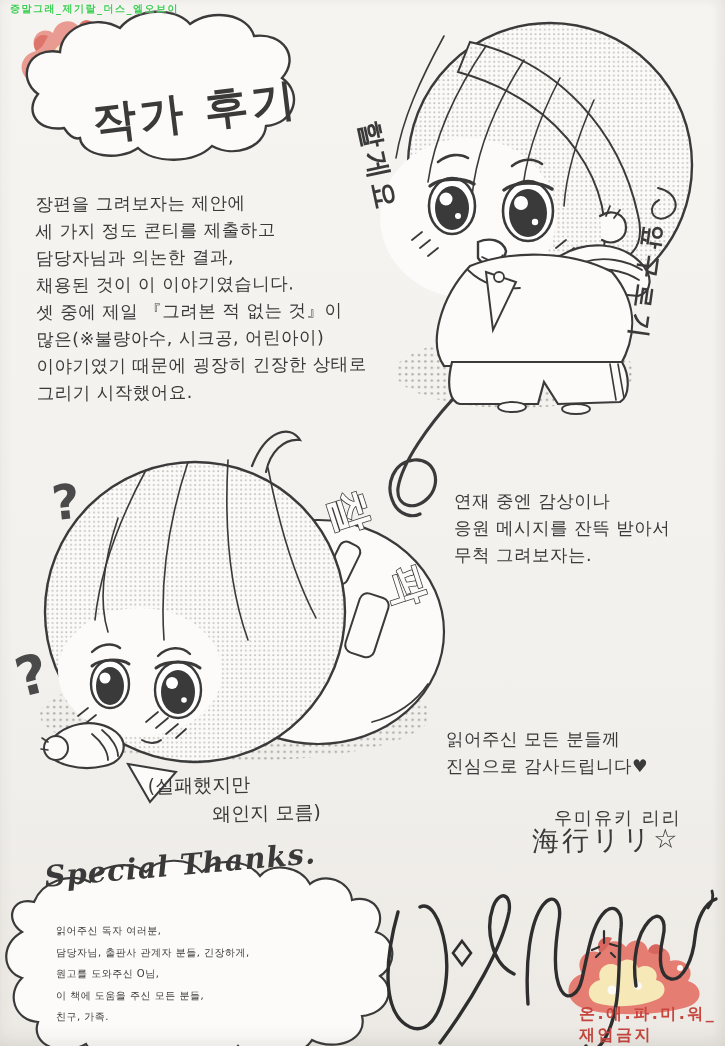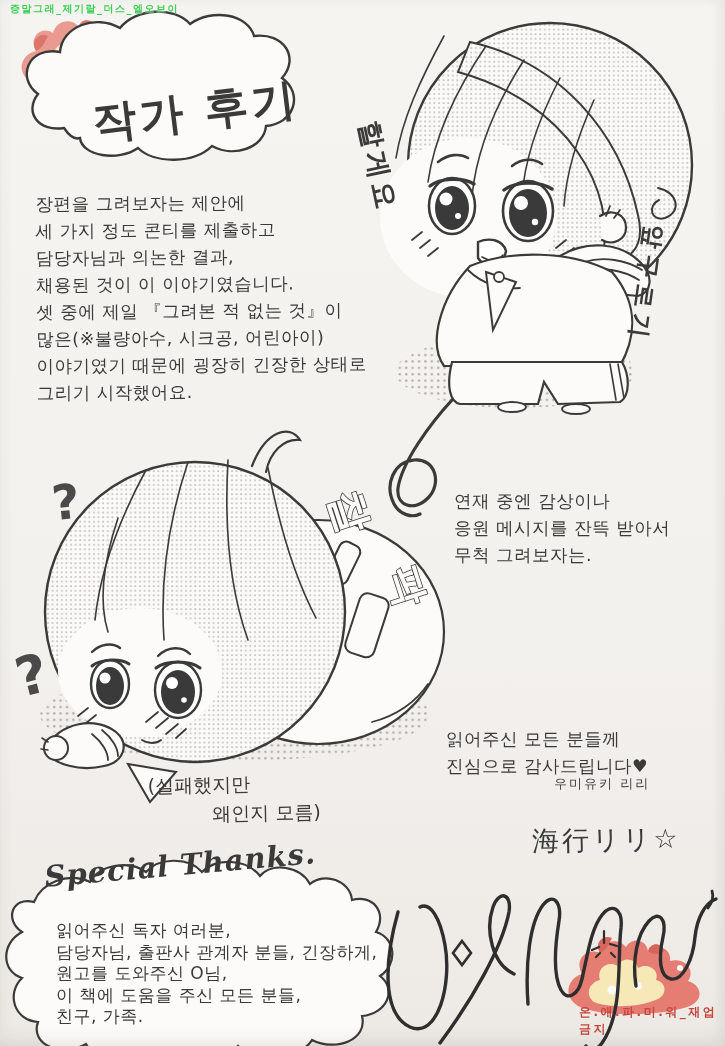--- a/index.html
+++ b/index.html
@@ -8,38 +8,38 @@
     background:linear-gradient(180deg,#f6f4f1 0%,#f3f1ee 60%,#edeae5 100%);
     font-family:"DejaVu Sans","Liberation Sans",sans-serif;
     color:#3a3a3a;
   }
   .page::after{content:"";position:absolute;inset:0;pointer-events:none;
     box-shadow:inset 0 -8px 16px rgba(60,50,40,.07), inset -5px 0 12px rgba(60,50,40,.04);}
   .abs{position:absolute;}
   .svg-layer{position:absolute;left:0;top:0;}
   .wm-top{left:10px;top:2px;font-size:10px;font-weight:bold;color:#3ecf55;letter-spacing:1.5px;
     text-shadow:0 0 2px rgba(255,255,255,.8);}
-  .wm-bottom{left:579px;top:1004px;font-size:12px;font-weight:bold;color:#c6463e;letter-spacing:2.5px;}
+  .wm-bottom{left:579px;top:1004px;font-size:16px;font-weight:bold;color:#c6463e;letter-spacing:2.5px;}
   .title{left:92px;top:82px;font-size:44px;font-weight:800;transform:rotate(-7deg);letter-spacing:3px;white-space:nowrap;}
   .hand{letter-spacing:.5px;}
   .para{font-size:17.5px;line-height:27px;white-space:nowrap;}
   .para .ln{height:27px;}
   .v-caption{writing-mode:vertical-rl;text-orientation:sideways;font-weight:bold;white-space:nowrap;}
   .vc-left{left:360px;top:120px;font-size:27px;transform:rotate(-12deg);letter-spacing:4px;}
   .vc-right{left:630px;top:224px;font-size:24px;transform:rotate(8deg);letter-spacing:6px;}
   .qmark{font-weight:bold;color:#4a4a4a;}
   .q1{left:52px;top:474px;font-size:48px;transform:rotate(-6deg);}
   .q2{left:16px;top:644px;font-size:54px;transform:rotate(-14deg);}
   .fail-caption{left:148px;top:770px;font-size:19px;line-height:29px;white-space:nowrap;transform:rotate(-1deg);}
   .fail-caption .ln2{margin-left:64px;}
-  .author-small{left:554px;top:775px;font-size:13px;letter-spacing:2px;}
+  .author-small{left:554px;top:806px;font-size:18px;letter-spacing:2px;}
   .author-sig{left:532px;top:822px;font-size:27px;letter-spacing:3px;transform:rotate(-1deg);}
   .st-title{left:44px;top:848px;font-size:29px;font-style:italic;font-weight:bold;
     font-family:"DejaVu Serif","Liberation Serif",serif;transform:rotate(-5deg);letter-spacing:1px;}
-  .st-lines{left:56px;top:920px;font-size:17px;line-height:21.5px;white-space:nowrap;}
+  .st-lines{left:56px;top:920px;font-size:10px;line-height:21.5px;white-space:nowrap;}
 </style>
 </head>
 <body>
 
 <div class="page">
 
   <svg class="svg-layer" width="725" height="1046" viewBox="0 0 725 1046">
     <defs>
       <pattern id="toneHair" width="4.6" height="4.6" patternUnits="userSpaceOnUse">
         <rect width="4.6" height="4.6" fill="#fbfaf8"></rect>

